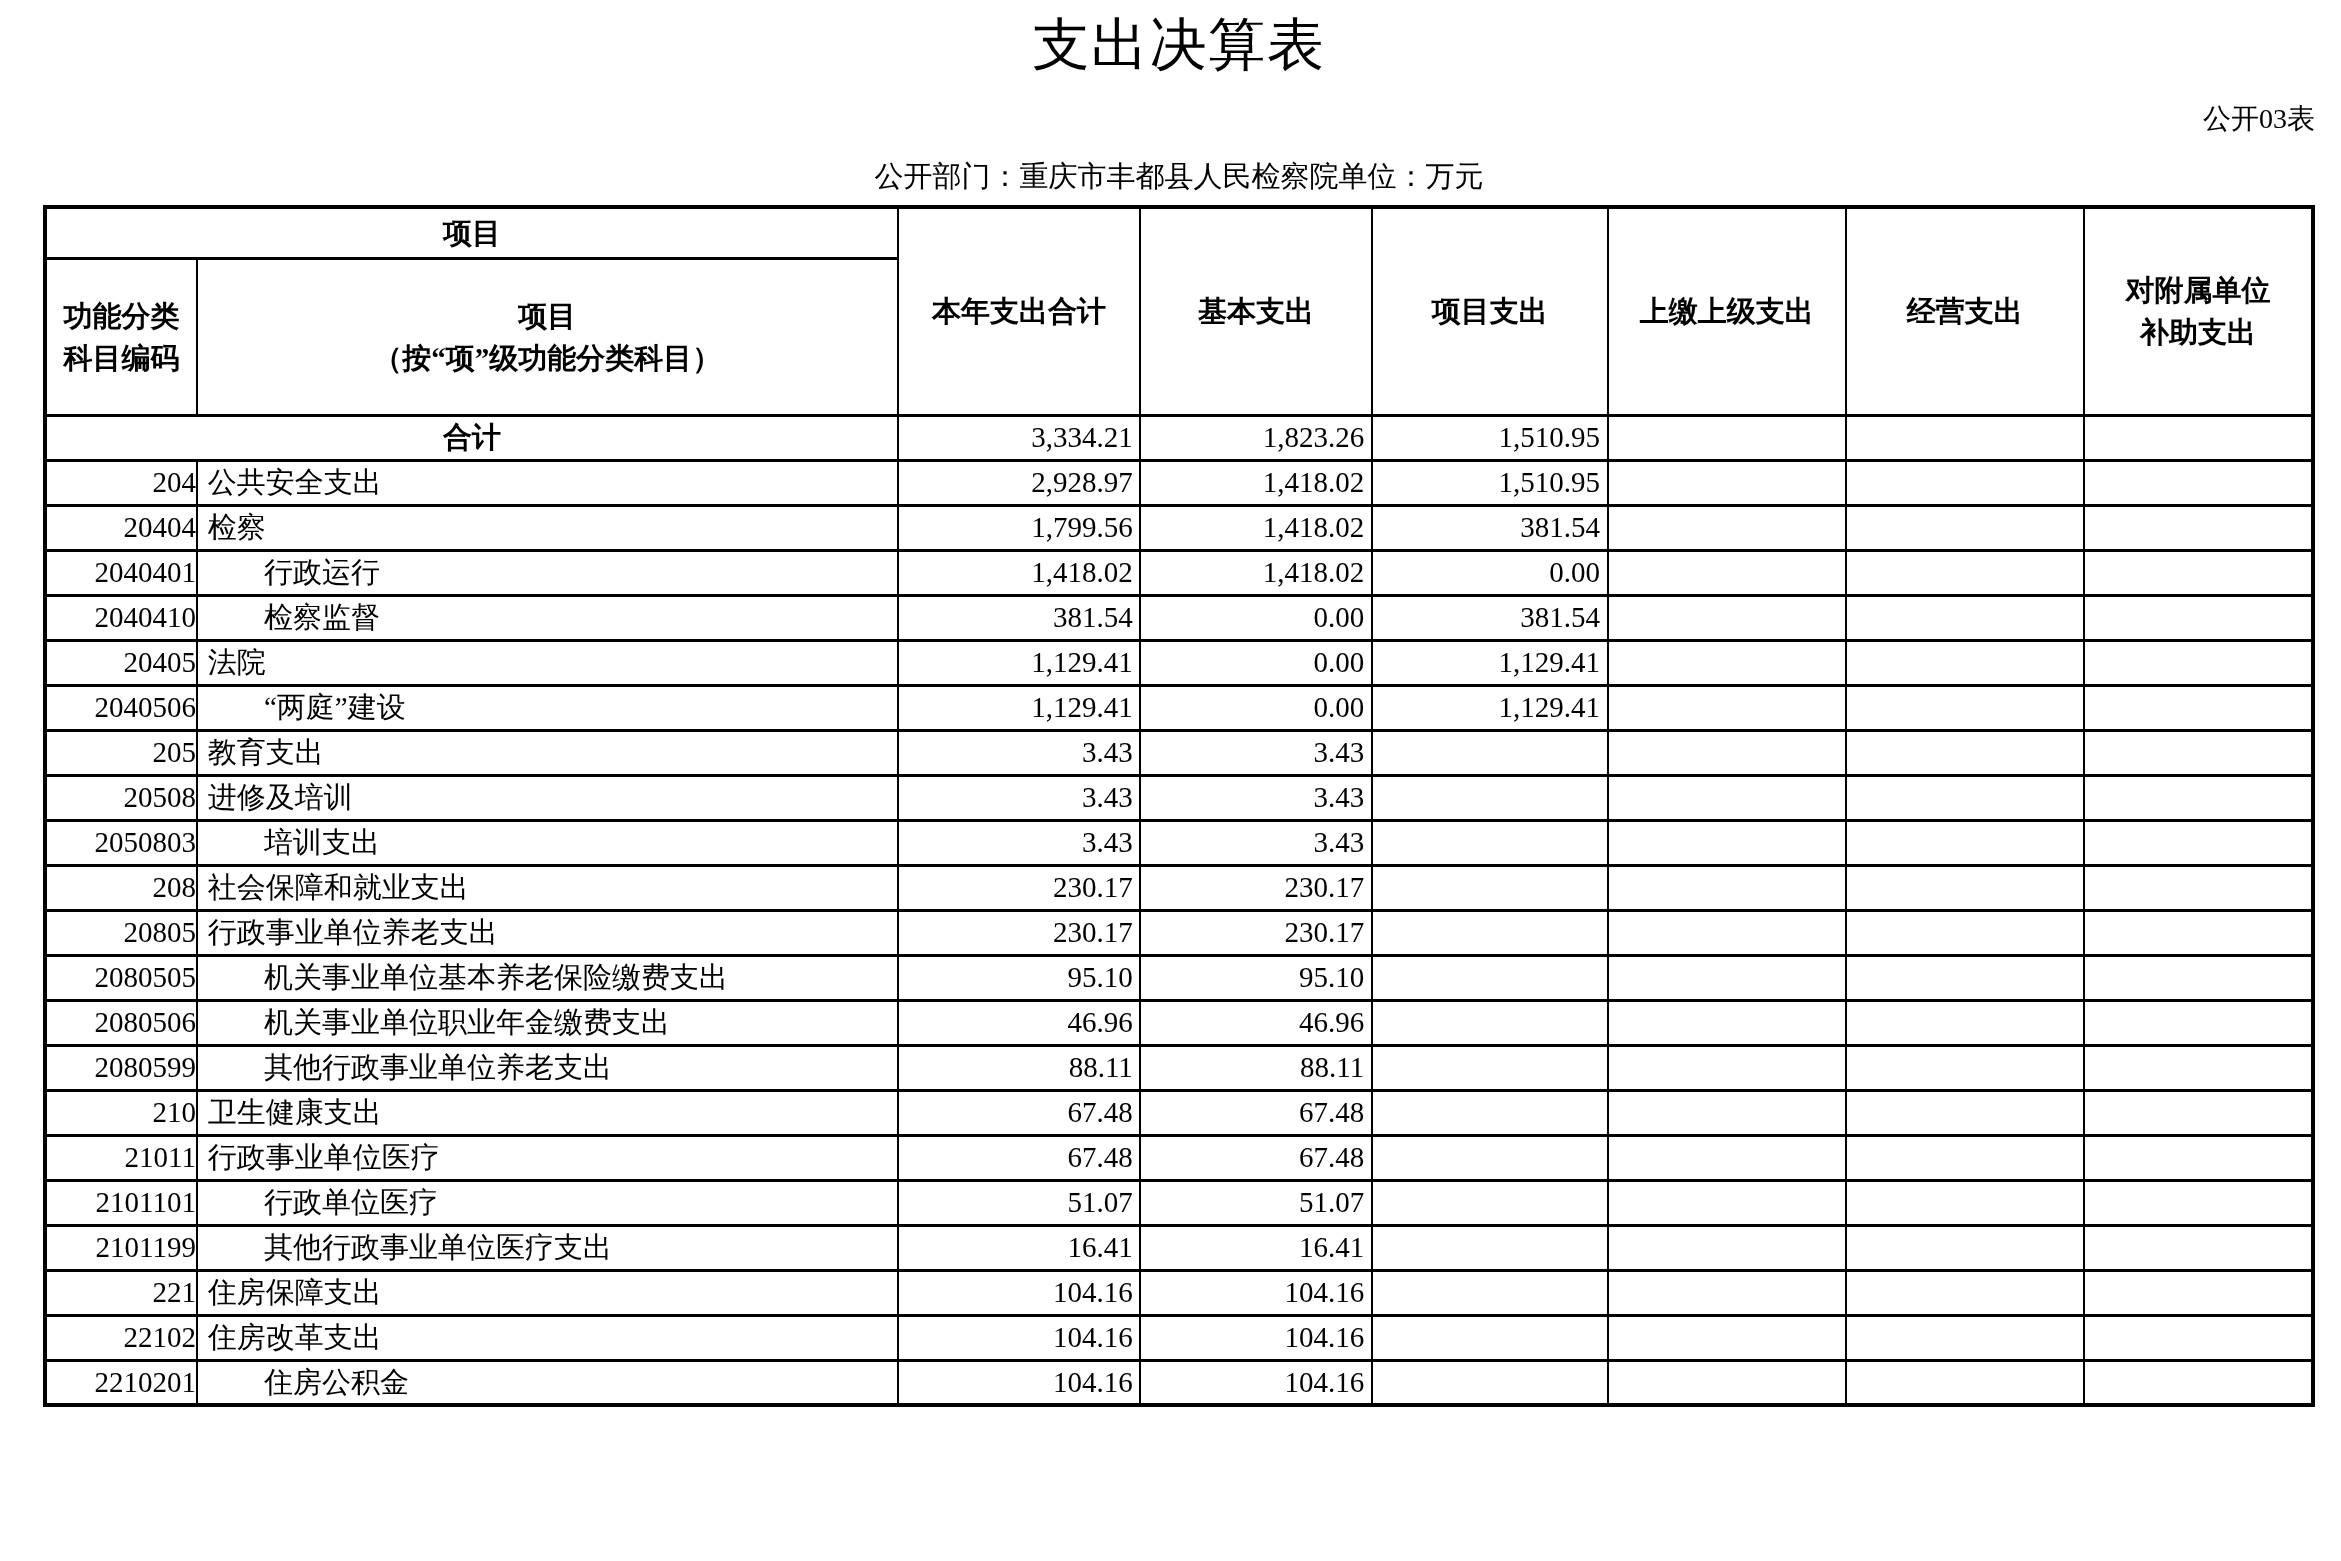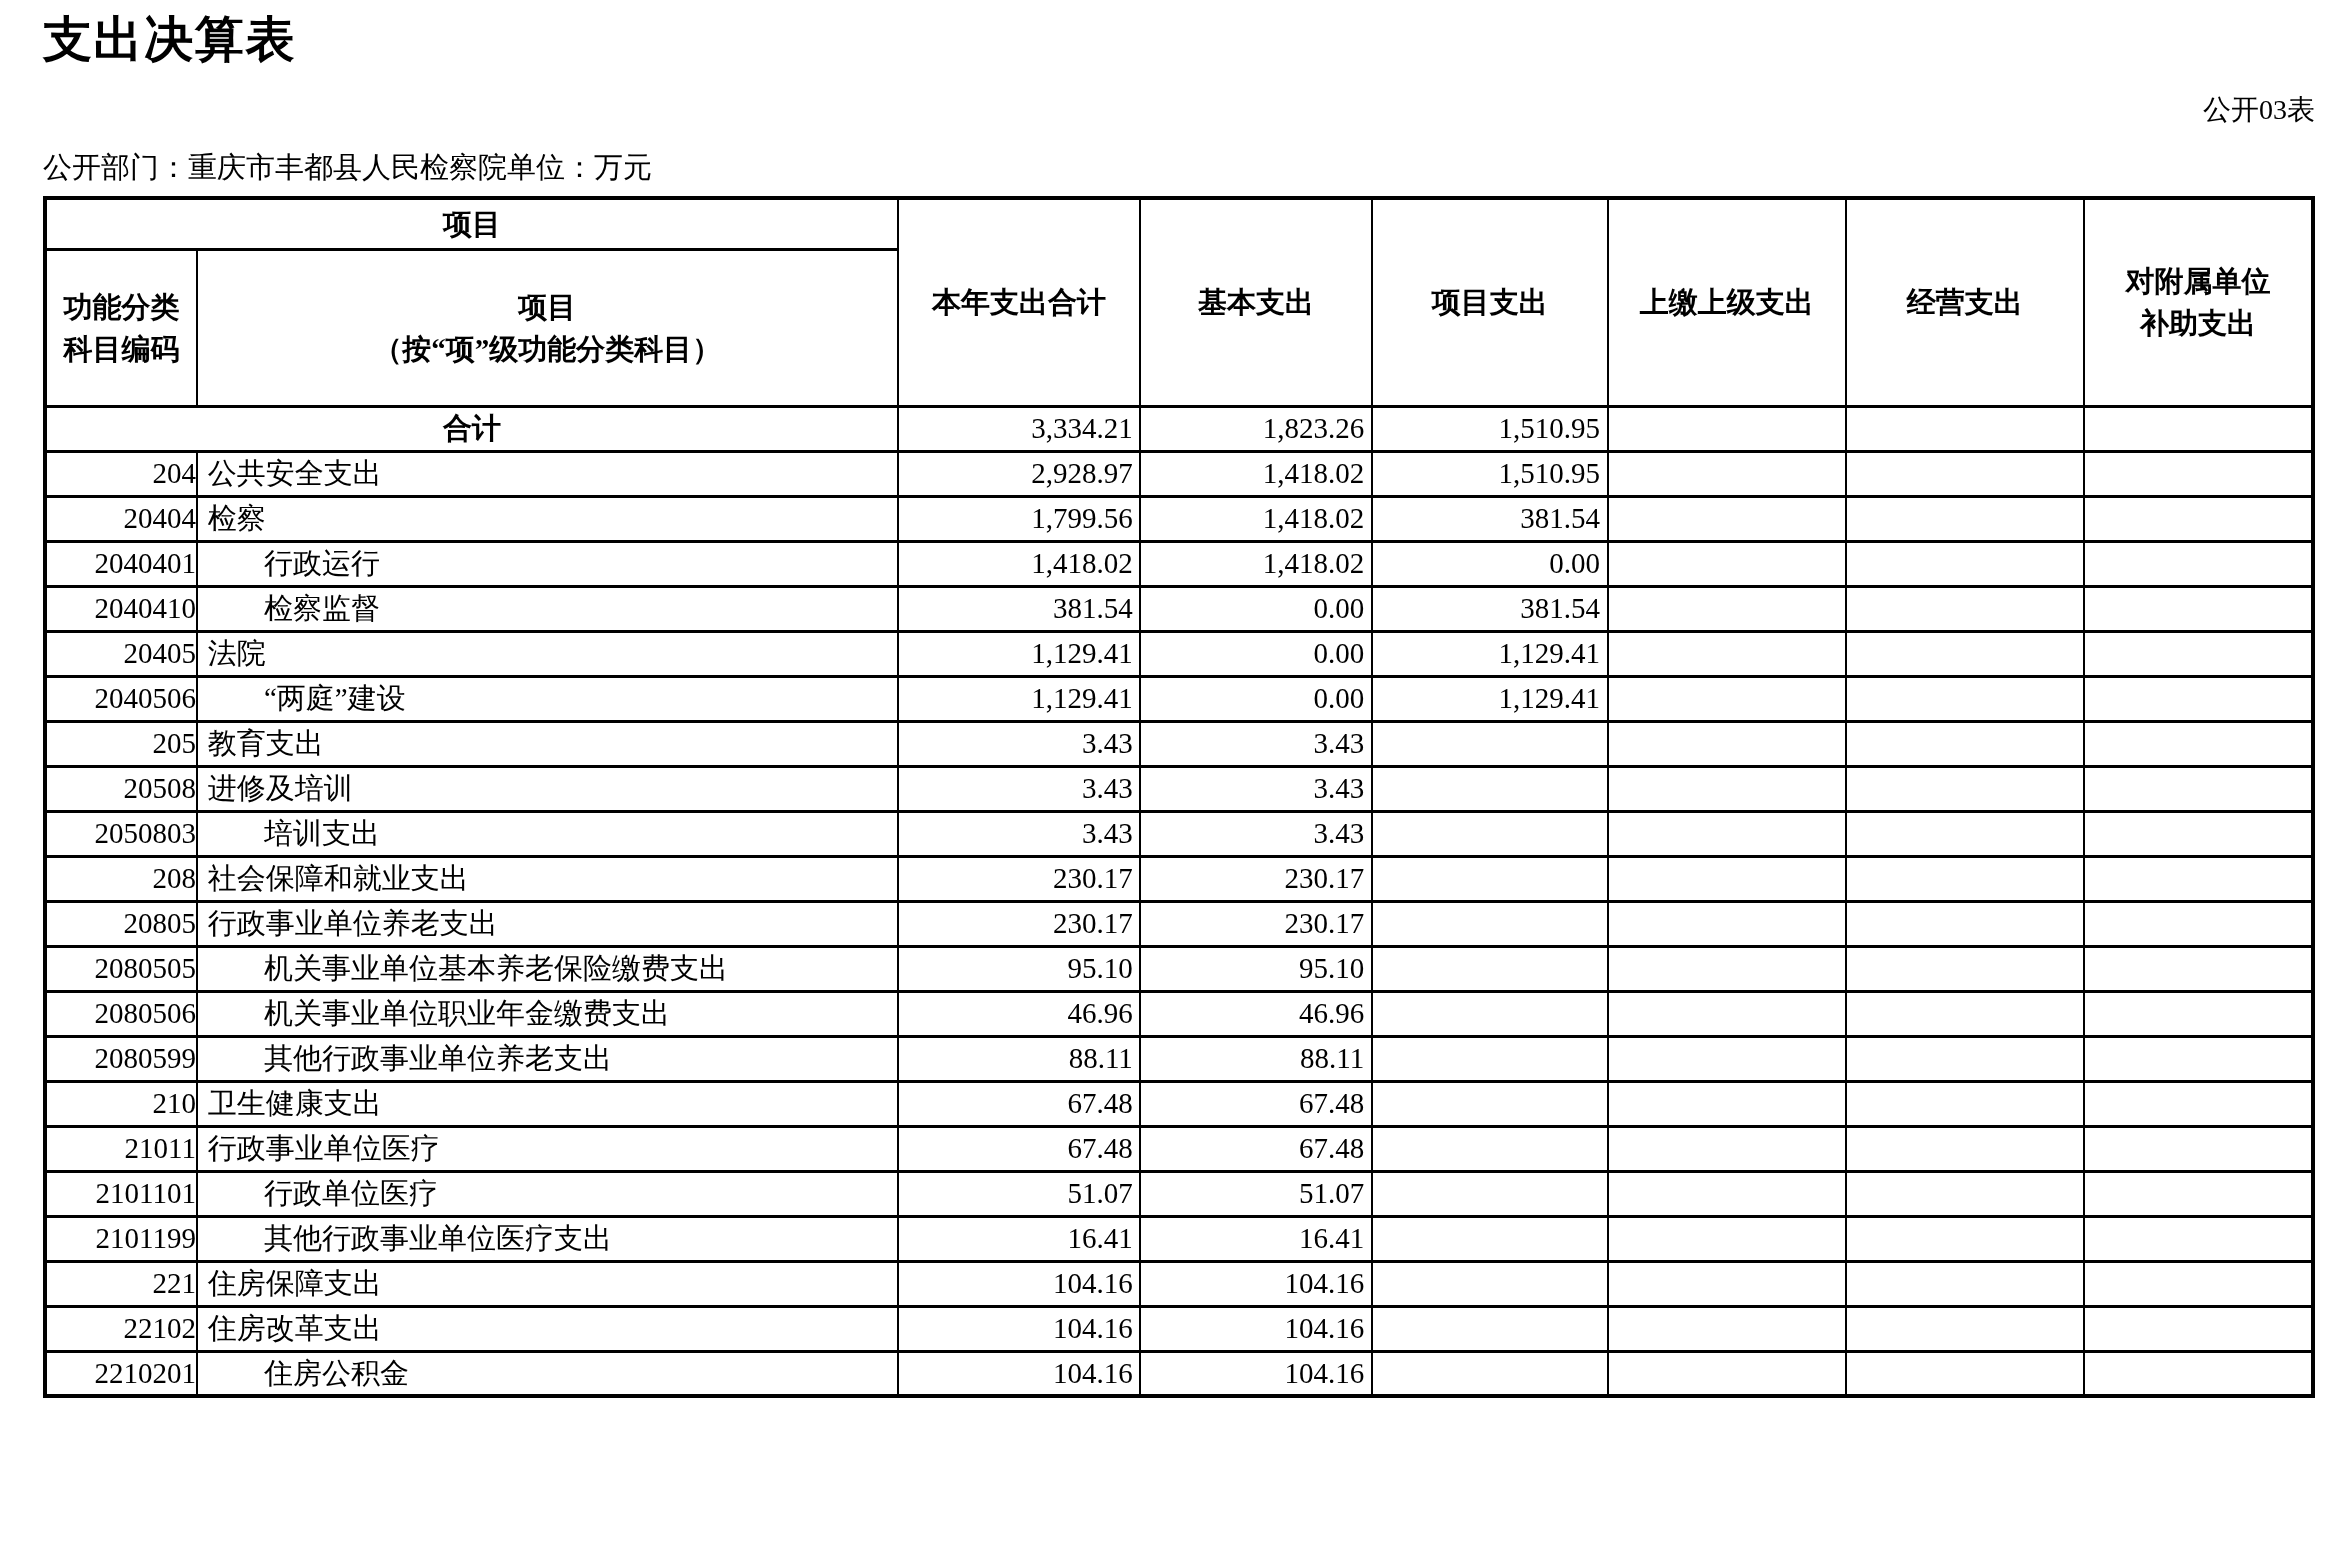--- a/index.html
+++ b/index.html
@@ -2,26 +2,26 @@
 <html style="font-size:13px"><head>
 <meta charset="utf-8">
 <style>
   html,body{
     margin:0;padding:0;background:#fff;color:#000;
     width:2342px;height:1562px;overflow:hidden;
     font-family:"Liberation Serif","DejaVu Serif",serif;
   }
   .page{padding:6.6px 27px 0 43px;}
   .title{
-    font-size:49px;font-weight:bold;text-align:left;
+    font-size:57px;font-weight:normal;text-align:center;
     margin:6.6px 0 0 0;line-height:1.12;letter-spacing:1.6px;
   }
   .sheet-code{font-size:28px;text-align:right;margin-top:25px;line-height:1.2;}
   .info-row{
-    display:flex;justify-content:flex-start;align-items:flex-end;
+    display:flex;justify-content:center;align-items:flex-end;
     font-size:29px;margin-top:23px;margin-bottom:11.5px;line-height:1.2;
   }
   table{
     width:100%;border-collapse:collapse;table-layout:fixed;
     border:4.1px solid #000;
   }
   th,td{
     border-left:2.5px solid #000;border-right:2.5px solid #000;
     border-top:3.3px solid #000;border-bottom:3.3px solid #000;
     font-size:29px;padding:0;overflow:hidden;

